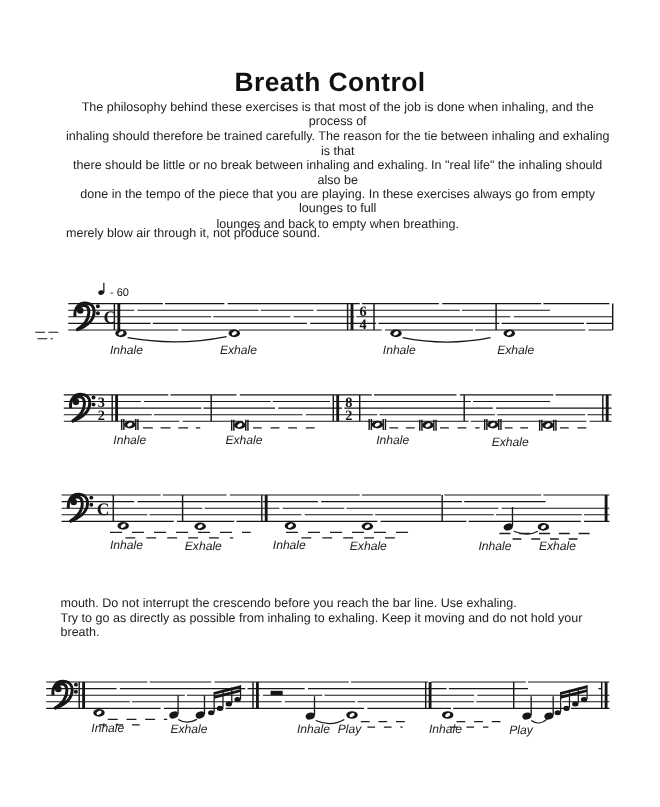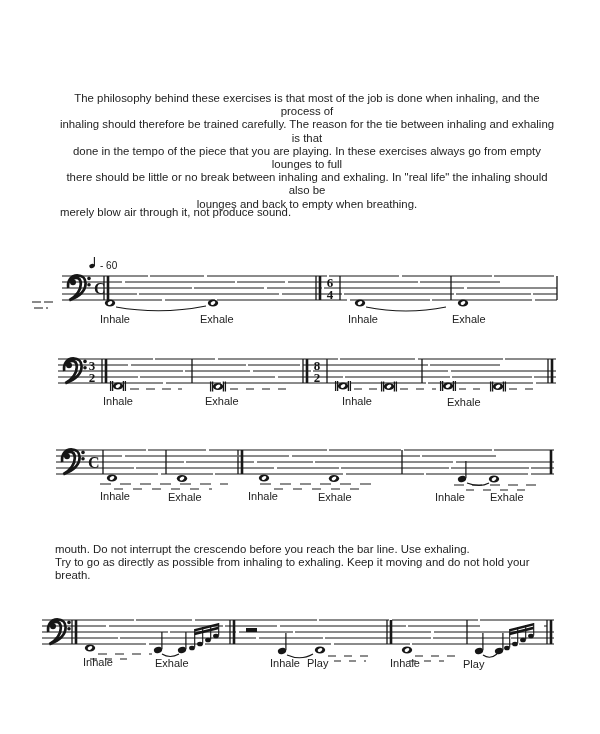--- a/index.html
+++ b/index.html
@@ -10,41 +10,42 @@
   .para{position:absolute;font-size:11.4px;line-height:13.2px;color:#222;}
   .p1{left:57px;top:92px;width:500px;text-align:center;}
   .p2{left:60px;top:206px;width:505px;}
   .p3{left:55px;top:543px;width:505px;}
   .sys{position:absolute;left:0;width:600px;}
   .sys1{top:252px;height:80px;}
   .sys2{top:350px;height:64px;}
   .sys3{top:440px;height:72px;}
   .sys4{top:610px;height:72px;}
   .sys svg{position:absolute;left:30px;top:0;}
-  .lab{position:absolute;font-size:11px;color:#222;white-space:nowrap;}
+  .lab{position:absolute;font-style:italic;font-size:11px;color:#222;white-space:nowrap;}
   .stf{stroke:#161616;stroke-width:1;fill:none;}
   .bthin{stroke:#161616;stroke-width:1.3;fill:none;}
   .bthick{stroke:#161616;stroke-width:2.6;fill:none;}
   .slur{stroke:#161616;stroke-width:1.1;fill:none;}
   .dsh{stroke:#1d1d1d;stroke-width:1.2;fill:none;}
   .sig{font-family:"Liberation Serif",serif;font-weight:bold;font-size:13px;fill:#161616;text-anchor:middle;}
   .sigC{font-family:"Liberation Serif",serif;font-weight:bold;font-size:16px;fill:#161616;}
   .tmp{font-family:"Liberation Sans",sans-serif;font-size:10px;fill:#161616;}
 </style>
 </head>
 <body>
 
 <div class="page">
 
+  <h1 class="title">Breath Control</h1>
 
   <div class="para p1">
     <div>The philosophy behind these exercises is that most of the job is done when inhaling, and the process of</div>
     <div>inhaling should therefore be trained carefully. The reason for the tie between inhaling and exhaling is that</div>
+    <div>there should be little or no break between inhaling and exhaling. In "real life" the inhaling should also be</div>
     <div>done in the tempo of the piece that you are playing. In these exercises always go from empty lounges to full</div>
-    <div>there should be little or no break between inhaling and exhaling. In "real life" the inhaling should also be</div>
     <div>lounges and back to empty when breathing.</div>
   </div>
 
   <div class="para p2">
     <div>merely blow air through it, not produce sound.</div>
   </div>
 
   <section class="sys sys1">
     <svg width="540" height="76" viewBox="0 0 540 76">
       <defs>

